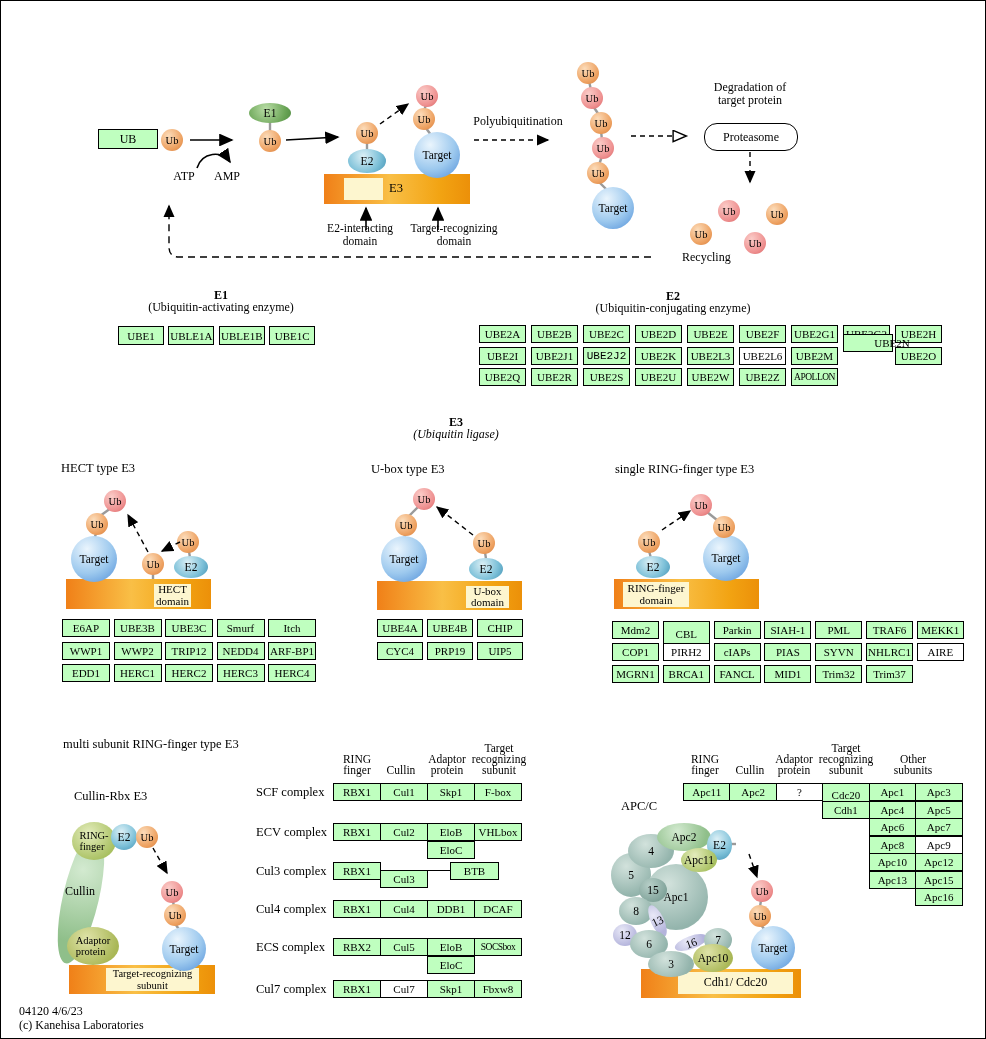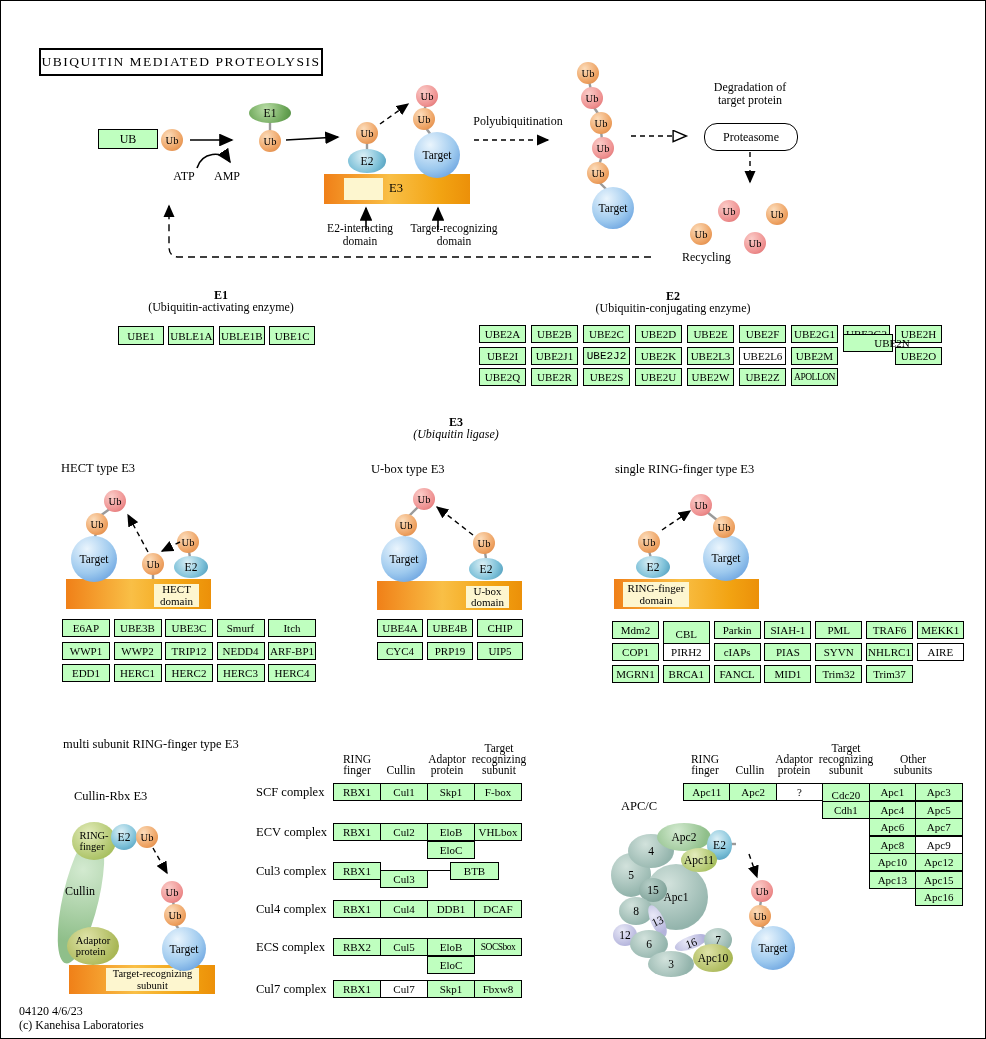--- a/index.html
+++ b/index.html
@@ -82,23 +82,20 @@
       <line x1="723" y1="535" x2="724" y2="540"></line>
       <line x1="132" y1="836" x2="137" y2="836"></line>
       <line x1="172" y1="900" x2="173" y2="906"></line>
       <line x1="175" y1="924" x2="179" y2="930"></line>
       <line x1="729" y1="843" x2="735" y2="843"></line>
       <line x1="760" y1="899" x2="759" y2="906"></line>
       <line x1="760" y1="924" x2="764" y2="929"></line>
     </g>
   </svg>
 
-  <div id="title-box">
-      <span>UBIQUITIN  MEDIATED  PROTEOLYSIS</span>
-    </div>
 
   <div class="gbox" style="left:97px;top:128px;width:60px;height:20px;font-size:12px;">UB</div>
   <div class="ub" style="left:160px;top:128px;">Ub</div>
   <div class="e1e" style="left:248px;top:102px;width:42px;height:20px;">E1</div>
   <div class="ub" style="left:258px;top:129px;">Ub</div>
   <div class="txt" style="left:171px;top:169px;width:24px;">ATP</div>
   <div class="txt" style="left:212px;top:169px;width:28px;">AMP</div>
 
   <div class="ub" style="left:355px;top:121px;">Ub</div>
   <div class="e2e" style="left:347px;top:148px;width:38px;height:24px;">E2</div>
@@ -176,21 +173,21 @@
   <div class="txt" style="left:355px;top:427px;width:200px;font-style:italic;">(Ubiquitin ligase)</div>
 
   <div class="txt left" style="left:60px;top:461px;width:160px;font-size:12.5px;">HECT type E3</div>
   <div class="ub pink" style="left:103px;top:489px;">Ub</div>
   <div class="ub" style="left:85px;top:512px;">Ub</div>
   <div class="tgt" style="left:70px;top:535px;width:46px;height:46px;">Target</div>
   <div class="ub" style="left:141px;top:552px;">Ub</div>
   <div class="ub" style="left:176px;top:530px;">Ub</div>
   <div class="e2e" style="left:173px;top:555px;width:34px;height:22px;">E2</div>
   <div class="bar" style="left:65px;top:578px;width:145px;height:30px;">
-    <div class="pale" style="left:88px;top:5px;width:45px;height:23px;">HECT
+    <div class="pale" style="left:88px;top:5px;width:37px;height:23px;">HECT
 domain</div>
   </div>
   <div class="grid" style="left:61px;top:618px;">
       <div class="gbox" style="left: 0px; top: 0px; width: 48px; height: 18px;">E6AP</div>
       <div class="gbox" style="left: 51.5px; top: 0px; width: 48px; height: 18px;">UBE3B</div>
       <div class="gbox" style="left: 103px; top: 0px; width: 48px; height: 18px;">UBE3C</div>
       <div class="gbox" style="left: 154.5px; top: 0px; width: 48px; height: 18px;">Smurf</div>
       <div class="gbox" style="left: 206px; top: 0px; width: 48px; height: 18px;">Itch</div>
       <div class="gbox" style="left: 0px; top: 22.5px; width: 48px; height: 18px;">WWP1</div>
       <div class="gbox" style="left: 51.5px; top: 22.5px; width: 48px; height: 18px;">WWP2</div>
@@ -366,20 +363,23 @@
       <div class="gbox" style="left: 185.6px; top: 52.5px; width: 47.5px; height: 18px;">Apc8</div>
       <div class="gbox white" style="left: 232px; top: 52.5px; width: 47.5px; height: 18px;">Apc9</div>
       <div class="gbox" style="left: 185.6px; top: 70px; width: 47.5px; height: 18px;">Apc10</div>
       <div class="gbox" style="left: 232px; top: 70px; width: 47.5px; height: 18px;">Apc12</div>
       <div class="gbox" style="left: 185.6px; top: 87.5px; width: 47.5px; height: 18px;">Apc13</div>
       <div class="gbox" style="left: 232px; top: 87.5px; width: 47.5px; height: 18px;">Apc15</div>
       <div class="gbox" style="left: 232px; top: 105px; width: 47.5px; height: 18px;">Apc16</div>
     </div>
   <div class="txt left" style="left:620px;top:799px;width:60px;font-size:12.5px;">APC/C</div>
 
+  <div class="bar" style="left:640px;top:968px;width:160px;height:29px;">
+    <div class="pale" style="left:37px;top:3px;width:115px;height:22px;font-size:12px;">Cdh1/ Cdc20</div>
+  </div>
   <div id="apc-blobs">
       <div class="blob teal" style="left: 610px; top: 852px; width: 40px; height: 44px;">5</div>
       <div class="blob teal" style="left: 627px; top: 833px; width: 46px; height: 34px;">4</div>
       <div class="blob teal" style="left: 643px; top: 863px; width: 64px; height: 66px;">Apc1</div>
       <div class="blob grn" style="left: 656px; top: 822px; width: 54px; height: 28px;">Apc2</div>
       <div class="blob teal2" style="left: 638px; top: 877px; width: 28px; height: 24px;">15</div>
       <div class="blob teal" style="left: 618px; top: 896px; width: 34px; height: 28px;">8</div>
       <div class="blob lav" style="left: 650px; top: 903px; width: 13px; height: 34px; transform: rotate(-25deg);">13</div>
       <div class="blob lav" style="left: 612px; top: 923px; width: 24px; height: 22px;">12</div>
       <div class="blob teal" style="left: 629px; top: 929px; width: 38px; height: 28px;">6</div>

